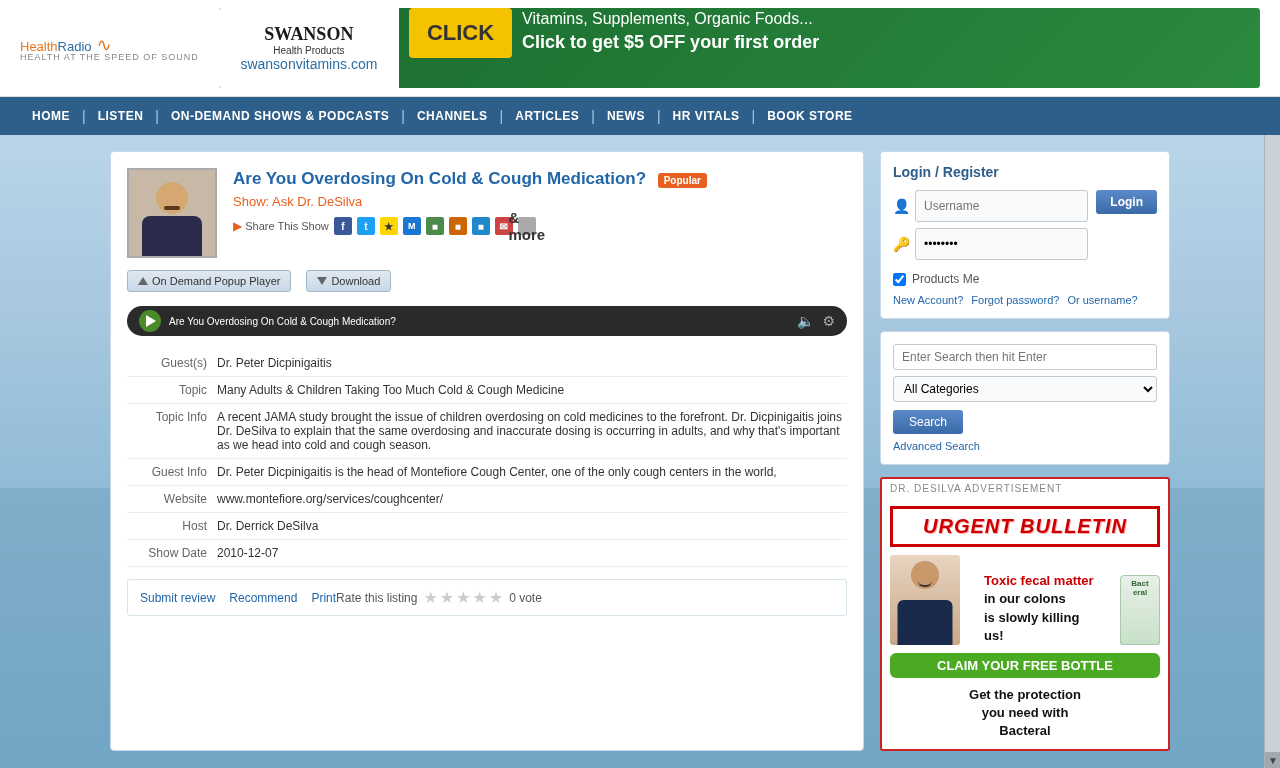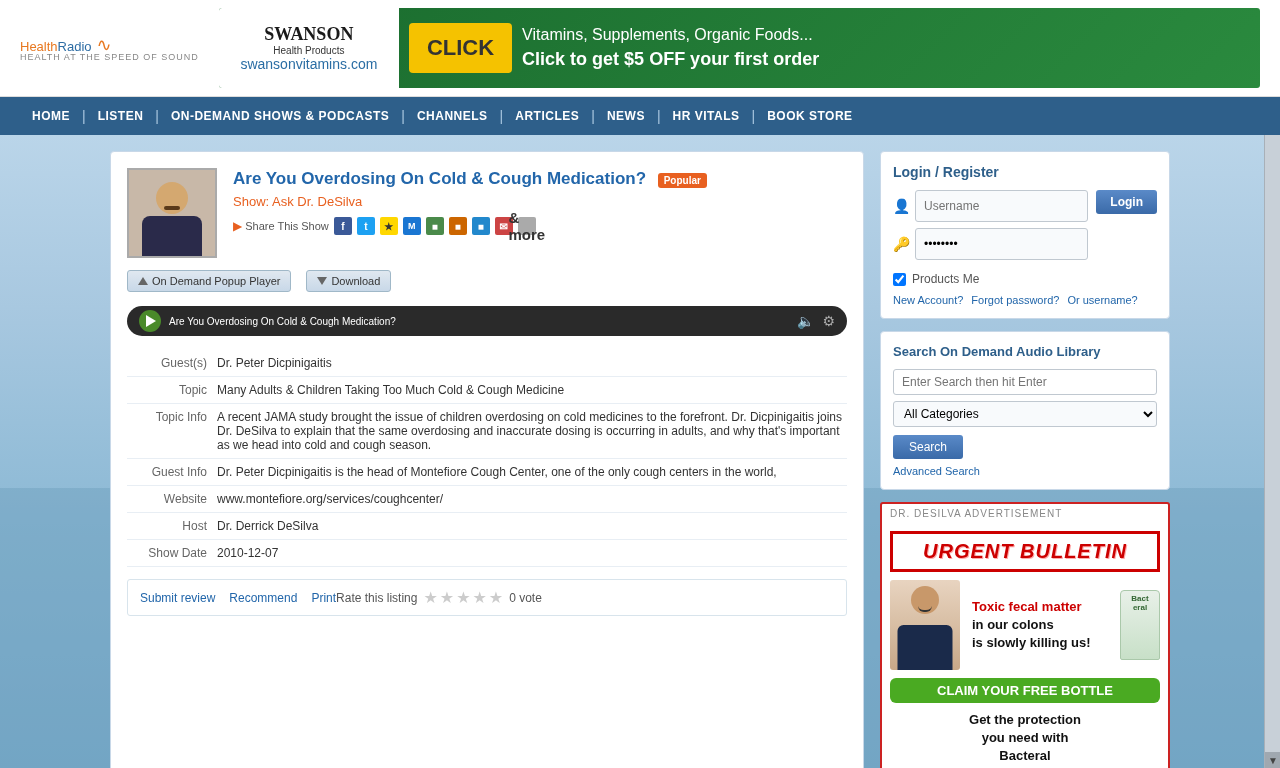--- a/index.html
+++ b/index.html
@@ -60,21 +60,21 @@
       letter-spacing: 1px;
       margin-top: -4px;
     }
 
     .banner-ad {
       flex: 1;
       margin-left: 20px;
       background: linear-gradient(135deg, #1a6b2e 0%, #2a8a3e 100%);
       height: 80px;
       display: flex;
-      align-items: center;
+      align-items: flex-start;
       border-radius: 3px;
       overflow: hidden;
       color: white;
     }
     .banner-swanson {
       background: white;
       padding: 8px 12px;
       height: 100%;
       display: flex;
       flex-direction: column;
@@ -821,36 +821,35 @@
           <span>Products Me</span>
         </div>
         <div class="login-links">
           <span class="login-link">New Account?</span>
           <span class="login-link">Forgot password?</span>
           <span class="login-link">Or username?</span>
         </div>
       </div>
 
       <div class="search-box">
-        <div class="search-title">Search On Demand Audio Library</div>
         <input class="search-input" type="text" placeholder="Enter Search then hit Enter" style="">
         <select class="search-select">
           <option>All Categories</option>
         </select>
         <button class="search-btn">Search</button>
         <a class="advanced-search">Advanced Search</a>
       </div>
 
       <div class="ad-box">
         <div class="ad-label">DR. DESILVA ADVERTISEMENT</div>
         <div class="ad-content">
           <div class="urgent-bulletin">
             <span class="urgent-text">URGENT BULLETIN</span>
           </div>
-          <div style="display:flex; align-items:center; gap:4px; margin-bottom:6px;">
+          <div style="display:flex; align-items:flex-end; gap:16px; margin-bottom:6px;">
             <div class="ad-person-img">
               <div class="ad-person-head"></div>
               <div class="ad-person-smile"></div>
               <div class="ad-person-body"></div>
             </div>
             <div style="flex:1;">
               <div class="ad-copy">
                 <span style="color:#cc0000;">Toxic fecal matter</span><br>
                 <span>in our colons</span><br>
                 <span>is slowly killing us!</span>

